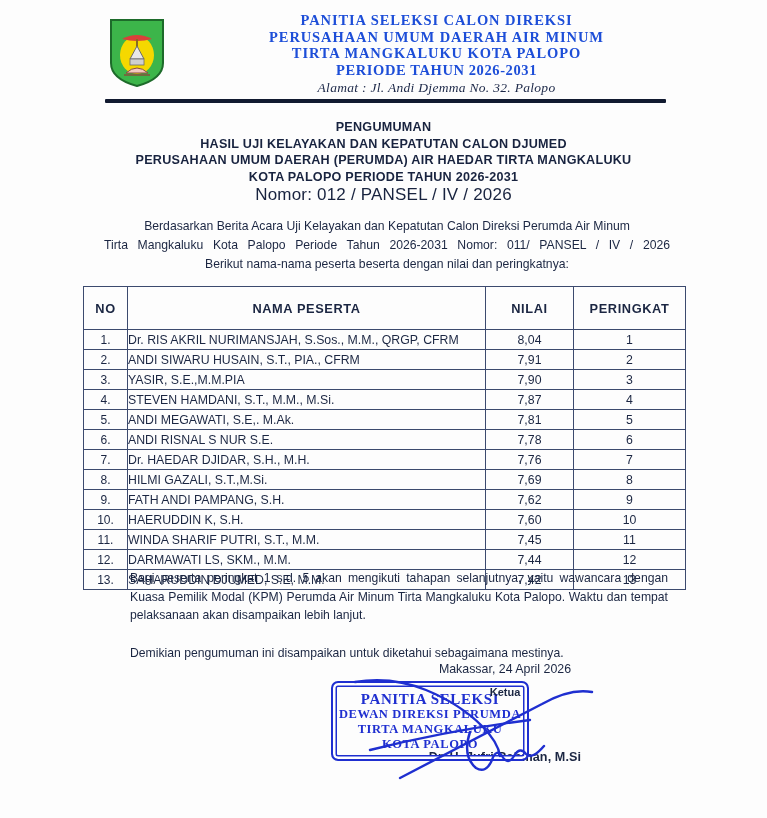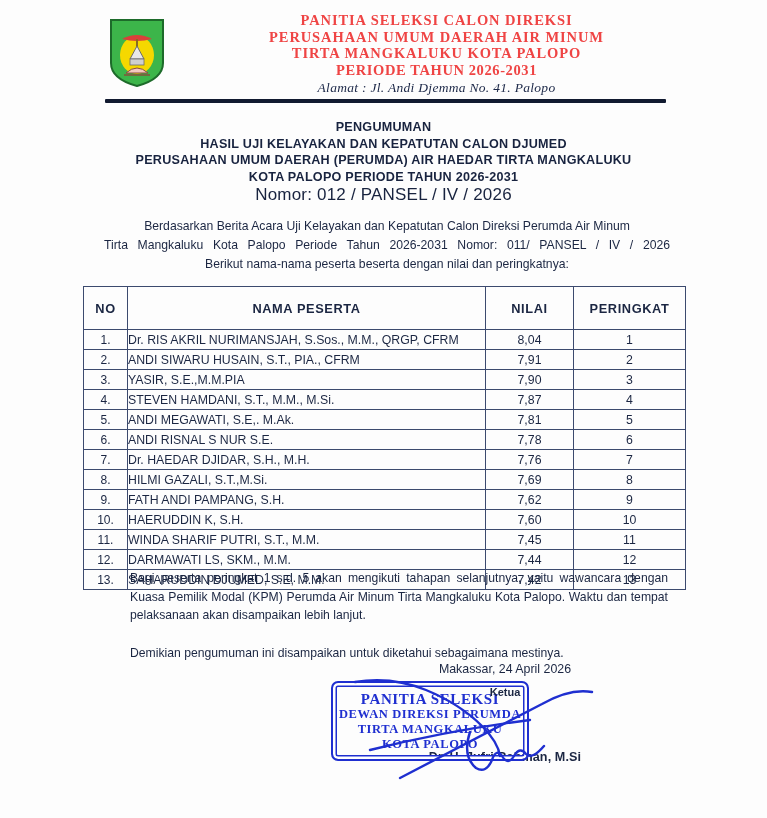--- a/index.html
+++ b/index.html
@@ -37,21 +37,21 @@
     position: absolute;
     left: 176px; right: 70px; top: 0;
     text-align: center;
   }
   .lh-line {
     font-family: "Liberation Serif", serif;
     font-weight: bold;
     font-size: 14.5px;
     letter-spacing: 0.9px;
     line-height: 16.6px;
-    color: #ef4444;
+    color: #1d4ed8;
     white-space: nowrap;
   }
   .lh-line.thick { letter-spacing: 0.6px; }
   .lh-alamat {
     font-family: "Liberation Serif", serif;
     font-style: italic;
     font-size: 13.5px;
     letter-spacing: 0.3px;
     line-height: 17px;
     color: #1b2747;
@@ -243,21 +243,21 @@
       <rect x="22" y="42" width="14" height="6" fill="#cfcfcf" stroke="#6b6b6b" stroke-width="0.8"></rect>
       <path d="M18 56 Q29 46 40 56 Z" fill="#f3c9c0" stroke="#8a4a3a" stroke-width="1"></path>
       <path d="M16 58 H42" stroke="#8a4a3a" stroke-width="1.4"></path>
     </svg>
 
     <div class="lh-text">
       <div class="lh-line">PANITIA SELEKSI CALON DIREKSI</div>
       <div class="lh-line">PERUSAHAAN UMUM DAERAH AIR MINUM</div>
       <div class="lh-line">TIRTA MANGKALUKU KOTA PALOPO</div>
       <div class="lh-line thick">PERIODE TAHUN 2026-2031</div>
-      <div class="lh-alamat">Alamat : Jl. Andi Djemma No. 41. Palopo</div>
+      <div class="lh-alamat">Alamat : Jl. Andi Djemma No. 32. Palopo</div>
     </div>
   </div>
 
   <div class="rule"></div>
 
   <div class="title-block">
     <div class="t-line">PENGUMUMAN</div>
     <div class="t-line">HASIL UJI KELAYAKAN DAN KEPATUTAN CALON DJUMED</div>
     <div class="t-line">PERUSAHAAN UMUM DAERAH (PERUMDA) AIR HAEDAR TIRTA MANGKALUKU</div>
     <div class="t-line">KOTA PALOPO PERIODE TAHUN 2026-2031</div>

